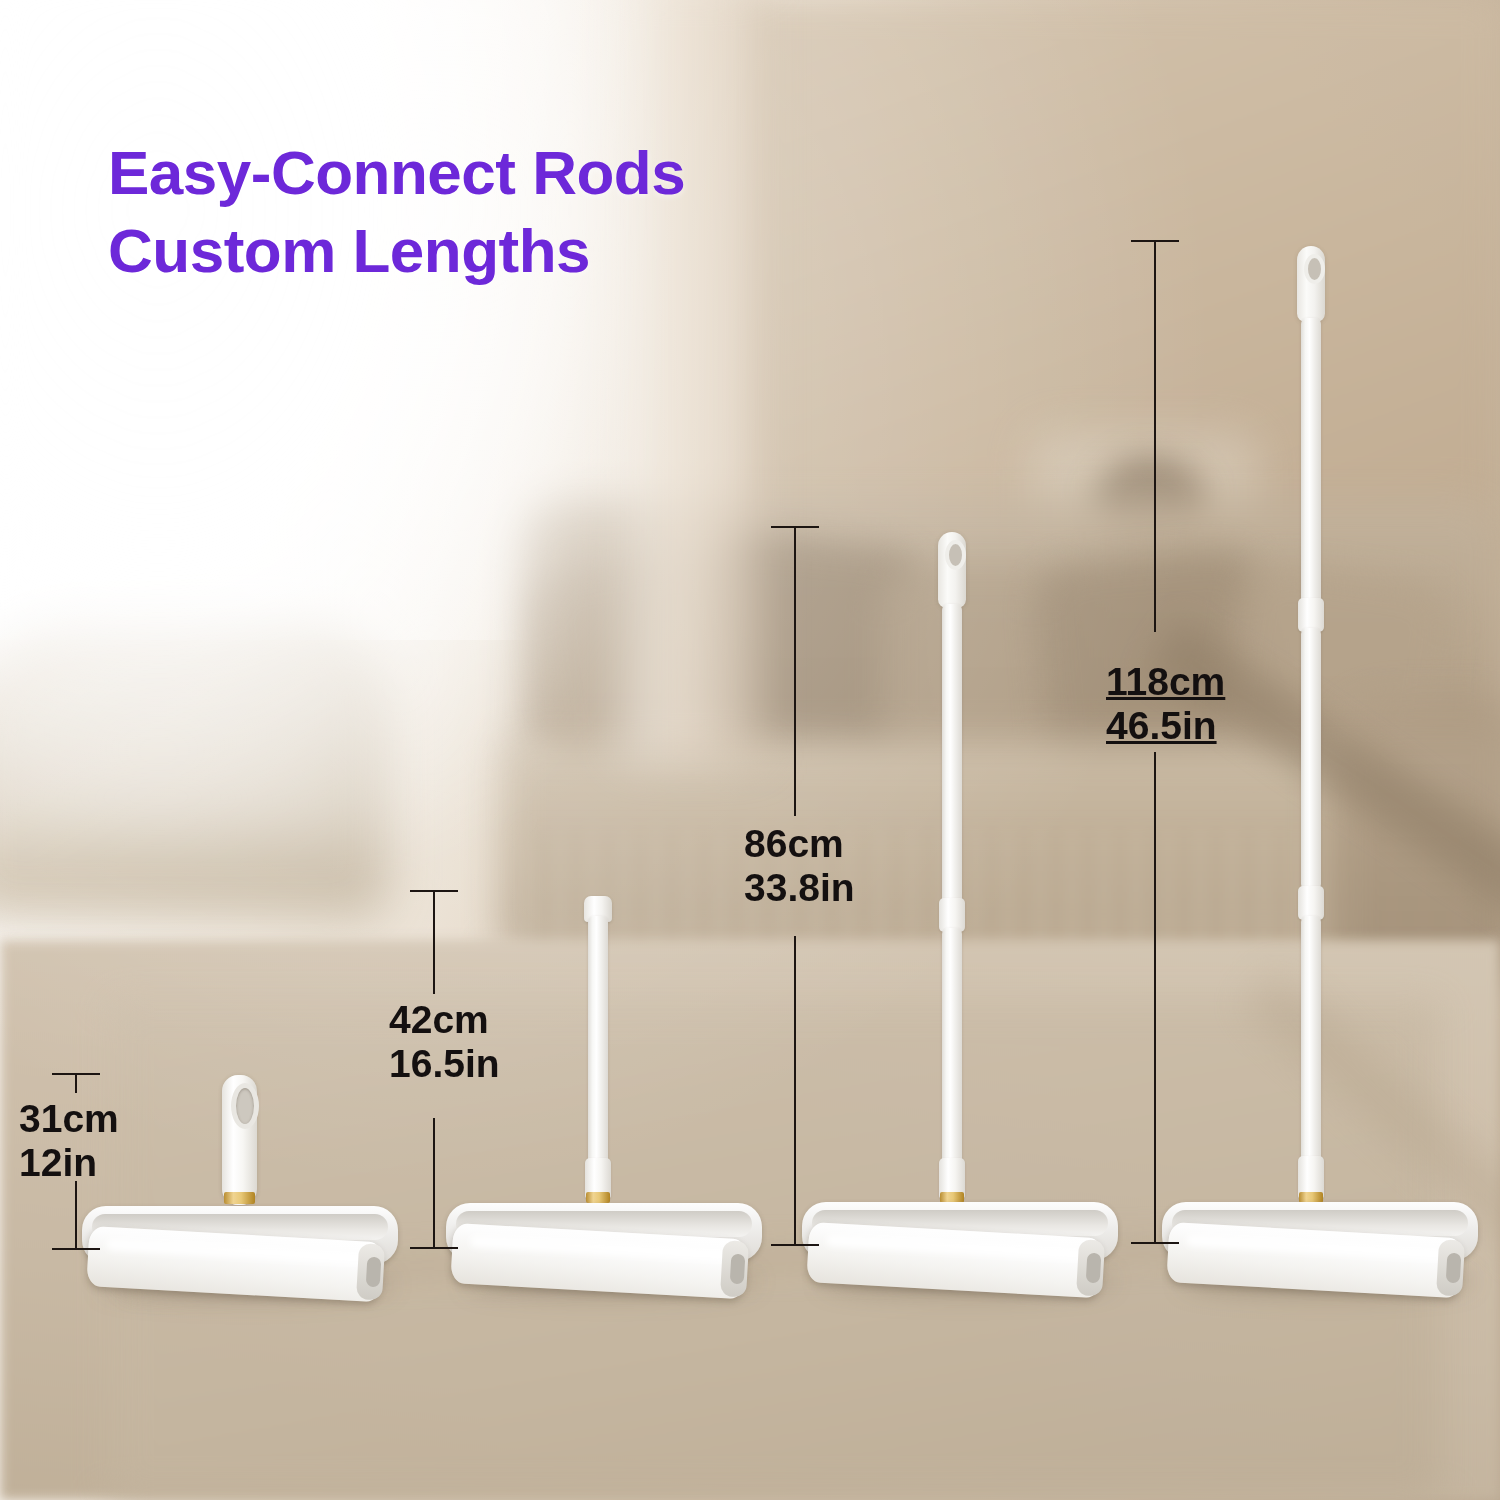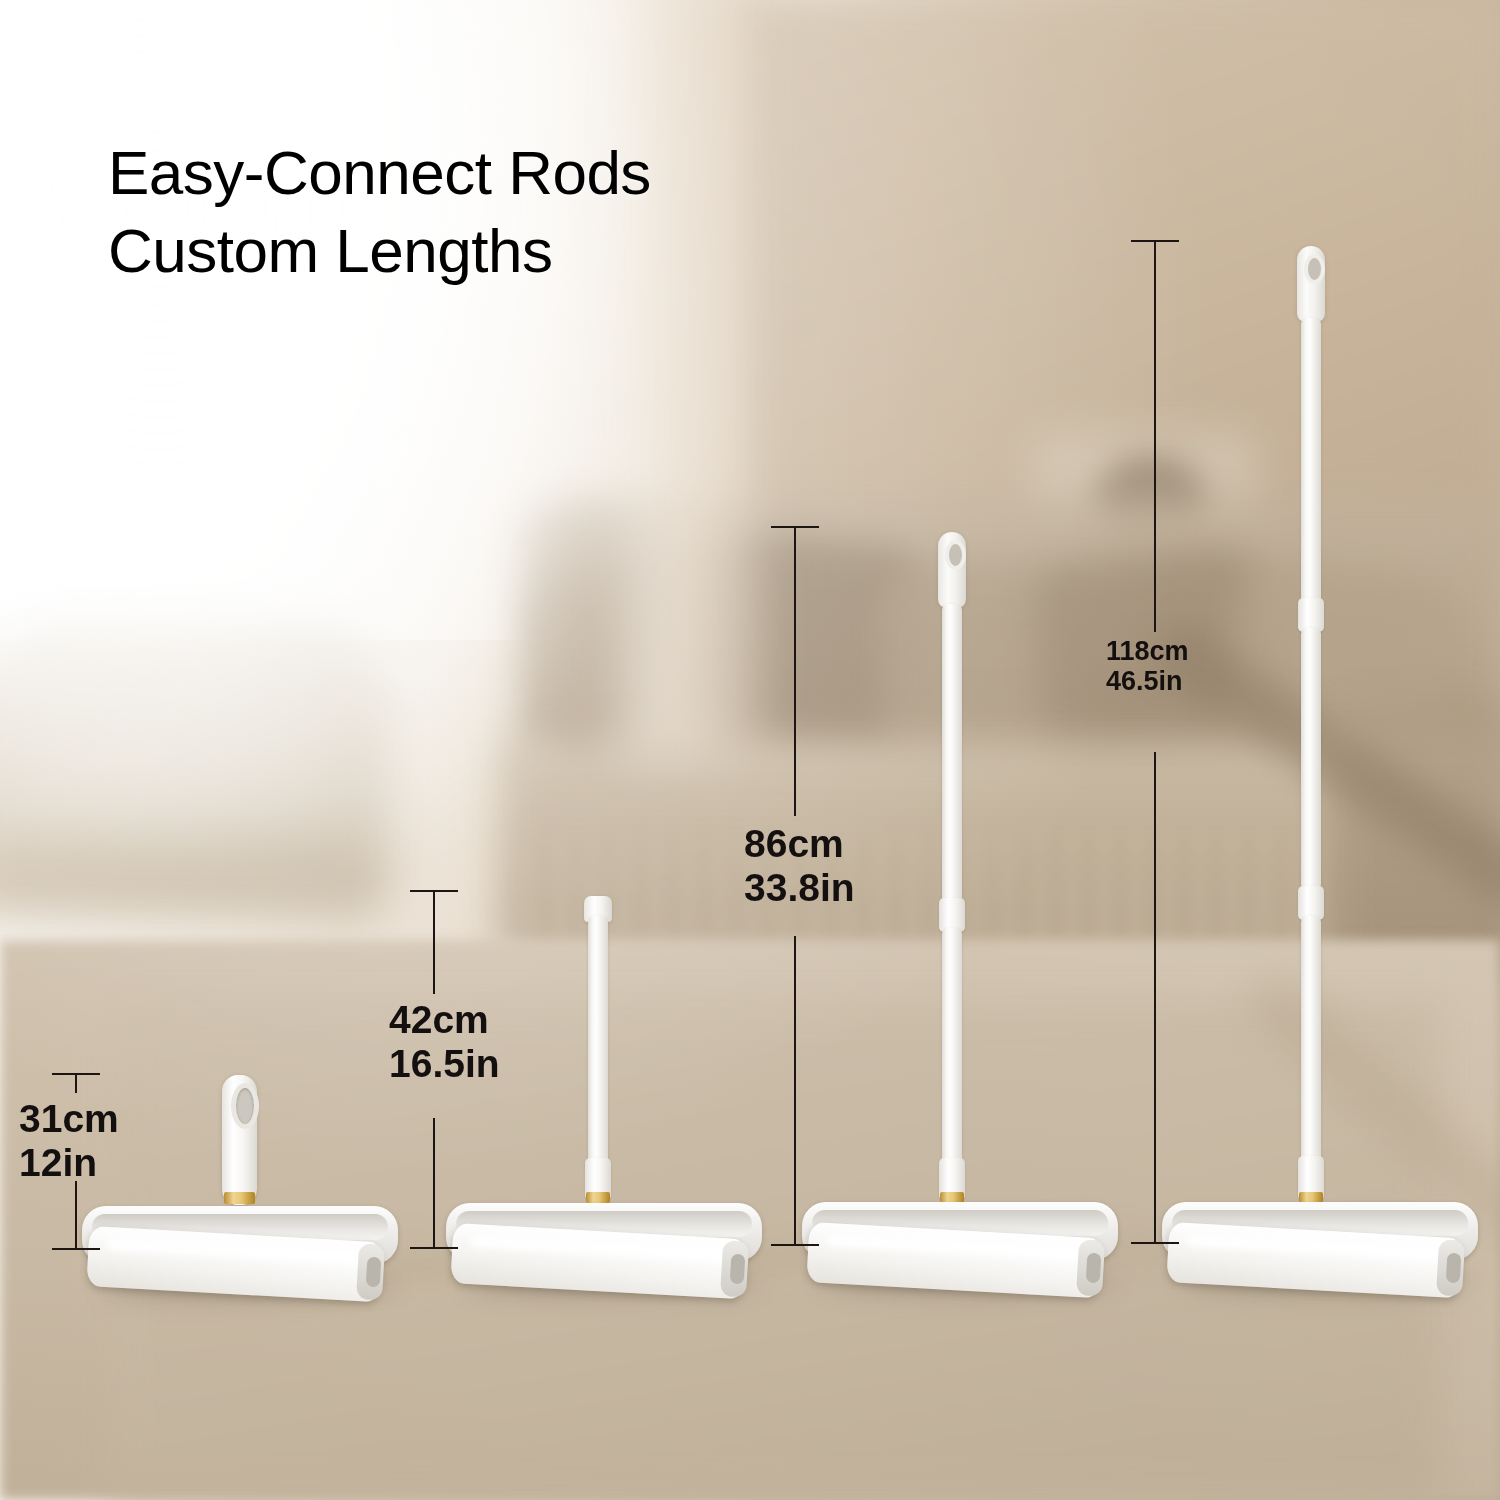--- a/index.html
+++ b/index.html
@@ -112,21 +112,21 @@
   }
   .vig{
     position:absolute;inset:0;
     background:radial-gradient(ellipse at 28% 22%,
       rgba(255,255,255,.40) 0%, rgba(255,255,255,0) 52%);
   }
 
   
   .headline{
     position:absolute;left:108px;top:134px;
-    color:#000000;font-size:62px;font-weight:normal;line-height:1.25;
+    color:#6d28d9;font-size:62px;font-weight:bold;line-height:1.25;
     letter-spacing:-0.5px;white-space:pre-line;
     text-shadow:0 2px 6px rgba(255,255,255,.55);
   }
 
   
   .dim{position:absolute;}
   .dim-line{position:absolute;width:2px;background:#1c1512;left:0;}
   .dim-tick{position:absolute;height:2px;background:#1c1512;left:-23px;width:48px;}
   .dim-label{
     position:absolute;color:#141010;font-weight:bold;
@@ -363,17 +363,17 @@
         </div>
       </div>
     </div>
   </div>
 
   <div class="dim" style="left:1154px;top:240px;height:1012px;">
     <div class="dim-tick" style="top:0;"></div>
     <div class="dim-line" style="top:0;height:392px;"></div>
     <div class="dim-line" style="top:512px;height:492px;"></div>
     <div class="dim-tick" style="top:1002px;"></div>
-    <div class="dim-label" style="left:-48px;top:396px;font-size:27px;">118cm
+    <div class="dim-label" style="left:-48px;top:420px;font-size:39px;text-decoration:underline;">118cm
 46.5in</div>
   </div>
 
 </div>
 
 </body></html>

